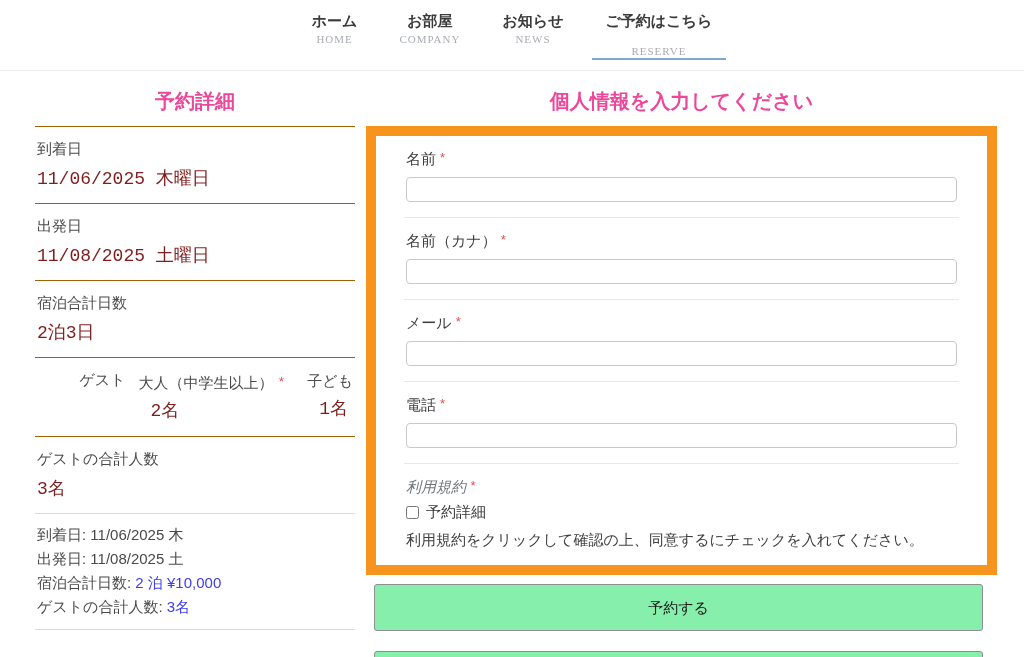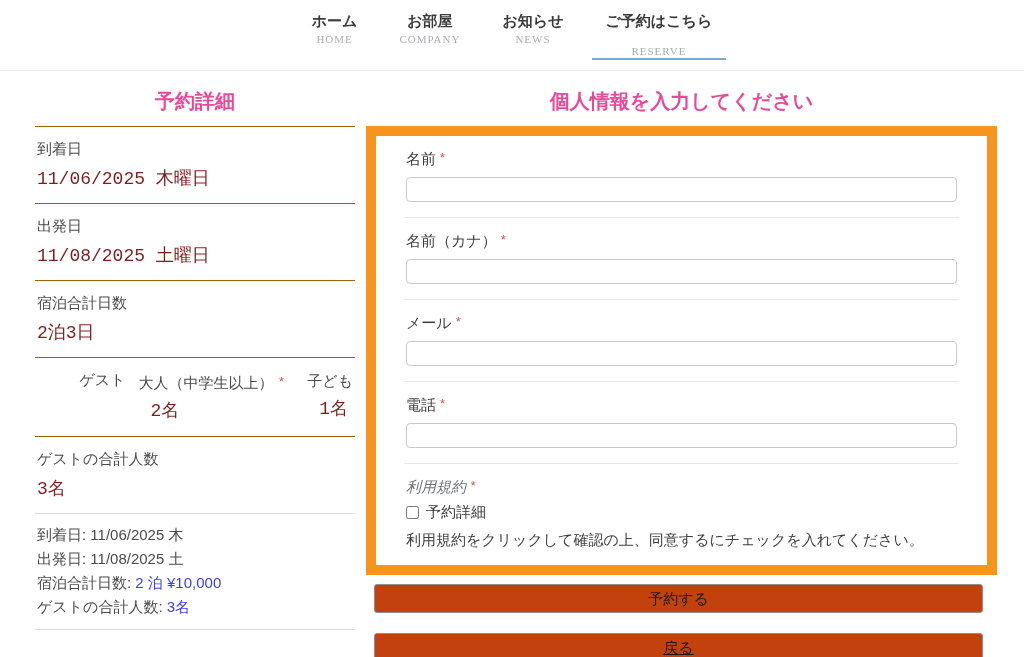--- a/index.html
+++ b/index.html
@@ -63,22 +63,22 @@
     font-size:14px; padding:0 8px; color:#333; outline:none;
     background:#fff;
   }
   .terms-group .form-label { color:#71757a; margin-bottom:7px;font-style:italic; }
   .agree-row { display:flex; align-items:center; gap:7px; margin-bottom:7px; }
   .agree-row input { width:13px; height:13px; }
   .agree-label { font-size:15px; color:#3a3a3a; }
   .terms-note { font-size:15px; color:#3f3f3f; line-height:21px; }
   .action-btn {
     display:block; width:609px; margin:10px 8px;
-    height:29px; line-height:27px;
-    background:#c2410c; border:1px solid #8f8f8f; border-radius:3px;
+    height:47px; line-height:27px;
+    background:#86efac; border:1px solid #8f8f8f; border-radius:3px;
     font-size:15px; color:#1a1a1a; text-align:center;
     font-family:inherit; cursor:pointer;
   }
   .btn-reserve { margin-top:9px; }
   .btn-back { margin-top:20px;text-decoration:underline; }
 </style>
 </head>
 <body>
 
 <header>

